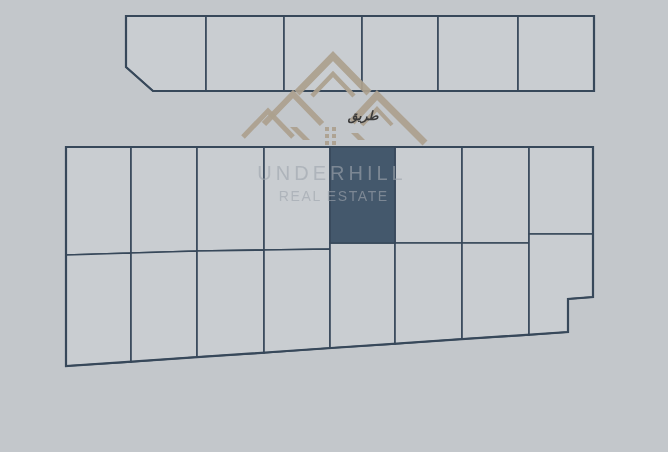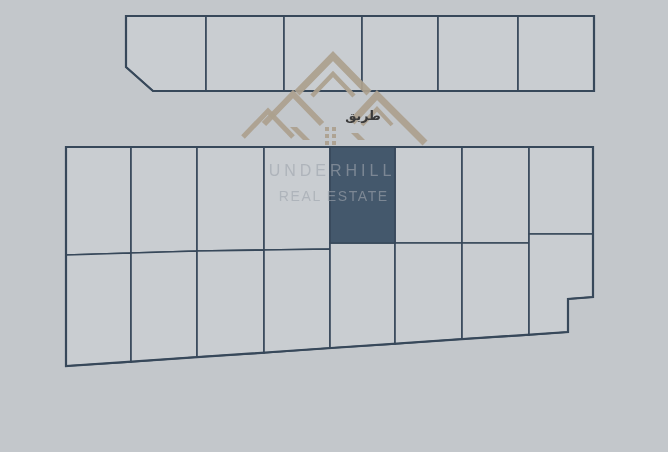--- a/index.html
+++ b/index.html
@@ -8,21 +8,21 @@
     width:668px;height:452px;
     background:var(--bg,#c3c7cb);
     overflow:hidden;
     font-family:"Liberation Sans",sans-serif;
   }
   .stage svg{position:absolute;left:0;top:0;}
   .wm-brand{
     position:absolute;
     top:162px;left:330px;
     transform:translateX(-50%);
-    font-size:16px;
+    font-size:20px;
     font-weight:400;
     letter-spacing:4px;
     text-indent:4px;
     white-space:nowrap;
     color:var(--wm,rgba(158,165,173,0.62));
     user-select:none;
   }
   .wm-tagline{
     position:absolute;
     top:188px;left:333px;
@@ -37,20 +37,21 @@
   }
   .road-label{
     position:absolute;
     top:108px;left:363px;
     transform:translateX(-50%);
     font-family:"DejaVu Sans",sans-serif;
     font-size:12.5px;
     font-weight:bold;
     color:var(--road,#3a3a3a);
     user-select:none;
+    font-style:italic;
   }
 </style>
 </head>
 <body>
 
 <div class="stage" style="--bg: #c3c7cb; --wm: rgba(158,165,173,0.62); --road: #3a3a3a;">
   <svg width="668" height="452" viewBox="0 0 668 452">
       <polygon points="126,16 206,16 206,91 153,91 126,67" fill="#c9cdd1" stroke="#37485a" stroke-width="1.6"></polygon>
       <polygon points="206,16 284,16 284,91 206,91" fill="#c9cdd1" stroke="#37485a" stroke-width="1.6"></polygon>
       <polygon points="284,16 362,16 362,91 284,91" fill="#c9cdd1" stroke="#37485a" stroke-width="1.6"></polygon>

